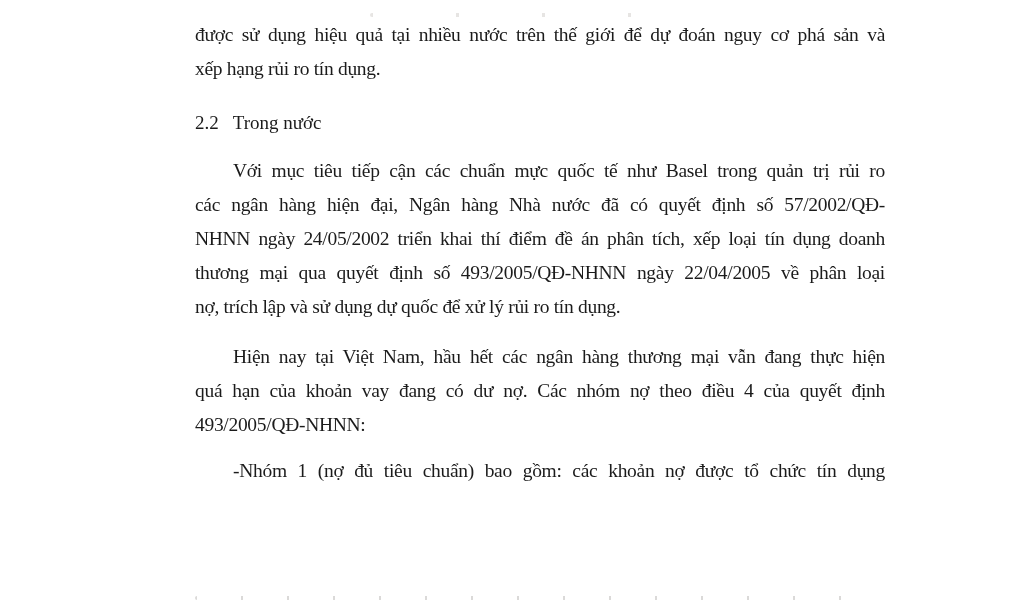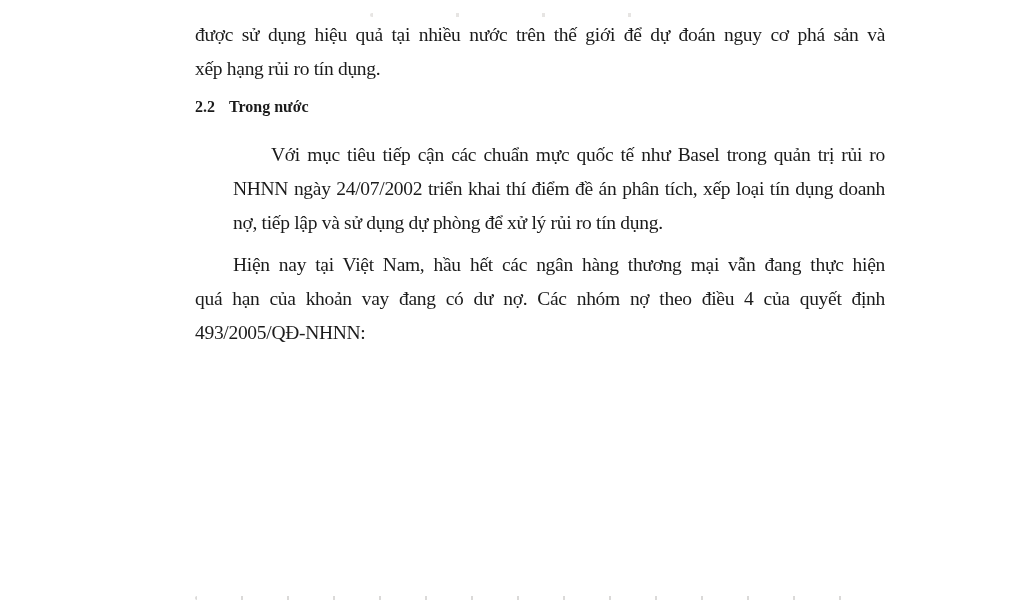--- a/index.html
+++ b/index.html
@@ -11,25 +11,25 @@
   }
   .content{position:absolute;left:195px;top:18px;width:690px;}
   .line{
     font-size:19.5px;letter-spacing:-0.3px;line-height:34px;height:34px;
     overflow:hidden;white-space:normal;
     text-align:justify;text-align-last:justify;text-justify:inter-word;
   }
   .line.last{text-align:center;text-align-last:left;}
   .line.indent{padding-left:38px;}
   .para{margin:0;}
-  .para-basel{margin-top:14px;margin-left:38px;}
-  .para-hiennay{margin-top:8px;}
+  .para-basel{margin-top:14px;}
+  .para-hiennay{margin-top:16px;}
   .para-nhom1{margin-top:12px;}
   .heading{
-    margin-top:4px;font-weight:bold;font-size:16px;line-height:34px;height:34px;
+    margin-top:20px;font-weight:normal;font-size:19px;line-height:34px;height:34px;
     letter-spacing:0;
   }
   .heading .num{margin-right:14px;}
   
   .partial-top{
     position:absolute;left:370px;top:13px;width:330px;height:4px;
     background:repeating-linear-gradient(90deg, rgba(120,110,100,0.18) 0 3px, transparent 3px 86px);
     border-radius:2px;
   }
   .partial-bottom{
@@ -51,30 +51,33 @@
       <div class="line">được sử dụng hiệu quả tại nhiều nước trên thế giới để dự đoán nguy cơ phá sản và</div>
       <div class="line last">xếp hạng rủi ro tín dụng.</div>
     </div>
 
     <div class="heading">
       <span class="num">2.2</span><span>Trong nước</span>
     </div>
 
     <div class="para para-basel">
       <div class="line indent">Với mục tiêu tiếp cận các chuẩn mực quốc tế như Basel trong quản trị rủi ro</div>
-      <div class="line">NHNN ngày 24/07/2002 triển khai thí điểm đề án phân tích, xếp loại tín dụng doanh</div>
-      <div class="line last">nợ, tiếp lập và sử dụng dự phòng để xử lý rủi ro tín dụng.</div>
+      <div class="line">các ngân hàng hiện đại, Ngân hàng Nhà nước đã có quyết định số 57/2002/QĐ-</div>
+      <div class="line">NHNN ngày 24/05/2002 triển khai thí điểm đề án phân tích, xếp loại tín dụng doanh</div>
+      <div class="line">thương mại qua quyết định số 493/2005/QĐ-NHNN ngày 22/04/2005 về phân loại</div>
+      <div class="line last">nợ, trích lập và sử dụng dự quốc để xử lý rủi ro tín dụng.</div>
     </div>
 
     <div class="para para-hiennay">
       <div class="line indent">Hiện nay tại Việt Nam, hầu hết các ngân hàng thương mại vẫn đang thực hiện</div>
       <div class="line">quá hạn của khoản vay đang có dư nợ. Các nhóm nợ theo điều 4 của quyết định</div>
       <div class="line last">493/2005/QĐ-NHNN:</div>
     </div>
 
     <div class="para para-nhom1">
+      <div class="line indent">-Nhóm 1 (nợ đủ tiêu chuẩn) bao gồm: các khoản nợ được tổ chức tín dụng</div>
     </div>
 
   </div>
 
   <div class="partial-bottom"></div>
 
 </div>
 
 </body></html>

